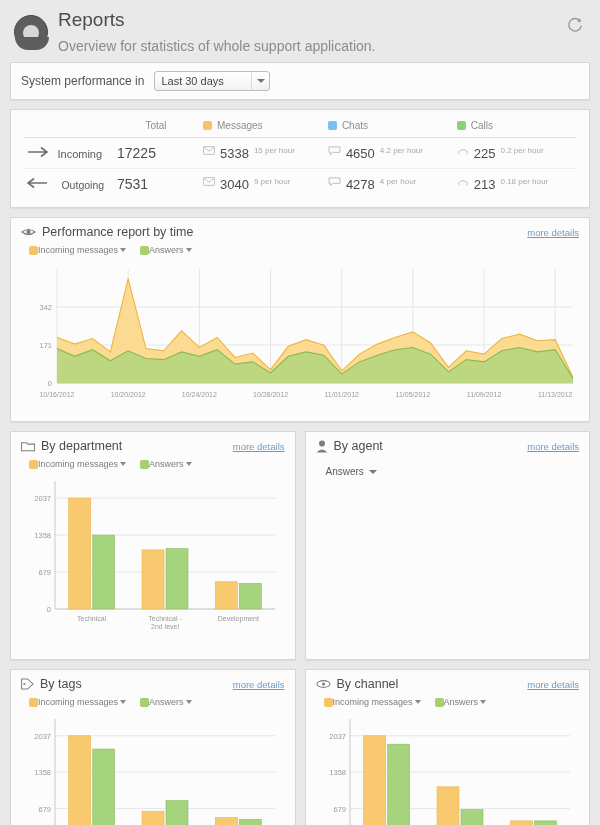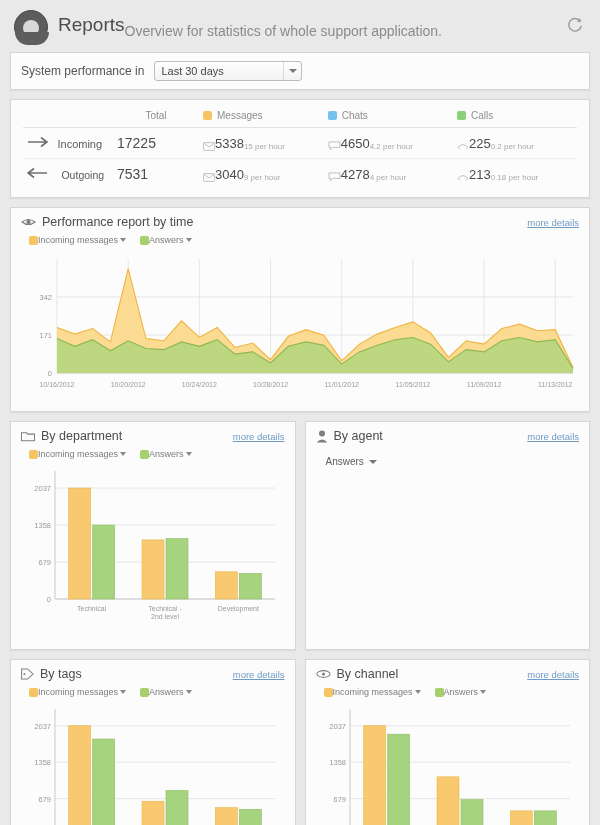--- a/index.html
+++ b/index.html
@@ -23,21 +23,21 @@
   .logo-circle::after {
     content: ""; position: absolute; left: 8px; top: 9px;
     width: 16px; height: 16px; border-radius: 50%;
     background: #d8d8d8;
   }
   .logo-circle::before {
     content: ""; position: absolute; left: 0px; top: 21px;
     width: 34px; height: 13px; background: #5d5d5d; border-radius: 0 0 17px 17px;
     z-index: 2;
   }
-  .title-wrap { display: flex; flex-direction: row; justify-content: center; }
+  .title-wrap { display: flex; flex-direction: column; justify-content: center; }
   .page-title { font-size: 19px; color: #4c4c4c; line-height: 20px; font-weight: normal; }
   .page-sub { font-size: 14px; color: #8b8b8b; margin-top: 8px; }
   .refresh-icon {
     position: absolute; right: 6px; top: 8px;
     width: 18px; height: 18px; color: #9a9a9a; cursor: pointer;
   }
 
   
   .panel {
     background: #fcfcfc;
@@ -47,21 +47,21 @@
     margin-bottom: 9px;
   }
 
   
   .filter-bar {
     display: flex; align-items: center;
     padding: 8px 10px;
   }
   .filter-label { font-size: 12px; color: #555; margin-right: 10px; }
   .select-box {
-    position: relative; width: 148px; height: 20px;
+    position: relative; width: 116px; height: 20px;
     border: 1px solid #bdbdbd; border-radius: 3px;
     background: linear-gradient(#ffffff, #f2f2f2);
     font-size: 11px; color: #444; padding: 3px 6px;
     cursor: pointer;
   }
   .select-box .arrow {
     position: absolute; right: 0; top: 0; bottom: 0; width: 18px;
     border-left: 1px solid #d9d9d9;
     display: flex; align-items: center; justify-content: center;
   }
@@ -86,21 +86,21 @@
   }
   .summary tr:last-child td { border-bottom: none; }
   .sw { display: inline-block; width: 9px; height: 9px; border-radius: 2px; margin-right: 5px; vertical-align: -1px; }
   .sw.msg { background: #f6c563; }
   .sw.chat { background: #74c2ef; }
   .sw.call { background: #8cd07a; }
   .dir-cell { width: 90px; }
   .dir-arrow { display: inline-flex; align-items: center; color: #777; }
   .dir-arrow svg { width: 26px; height: 12px; }
   .big-num { font-size: 14px; color: #4c4c4c; }
-  .metric { display: flex; align-items: flex-end; }
+  .metric { display: flex; align-items: flex-start; gap: 5px; }
   .metric .mi { color: #b3b3b3; display: inline-flex; }
   .metric .mv { font-size: 13px; color: #4c4c4c; }
   .metric .mr { font-size: 8px; color: #a9a9a9; }
   .tot-cell { width: 86px; }
 
   
   .panel-head {
     display: flex; align-items: center; padding: 7px 10px 4px 10px;
   }
   .panel-head .ph-icon { color: #7d7d7d; margin-right: 6px; display: inline-flex; }

